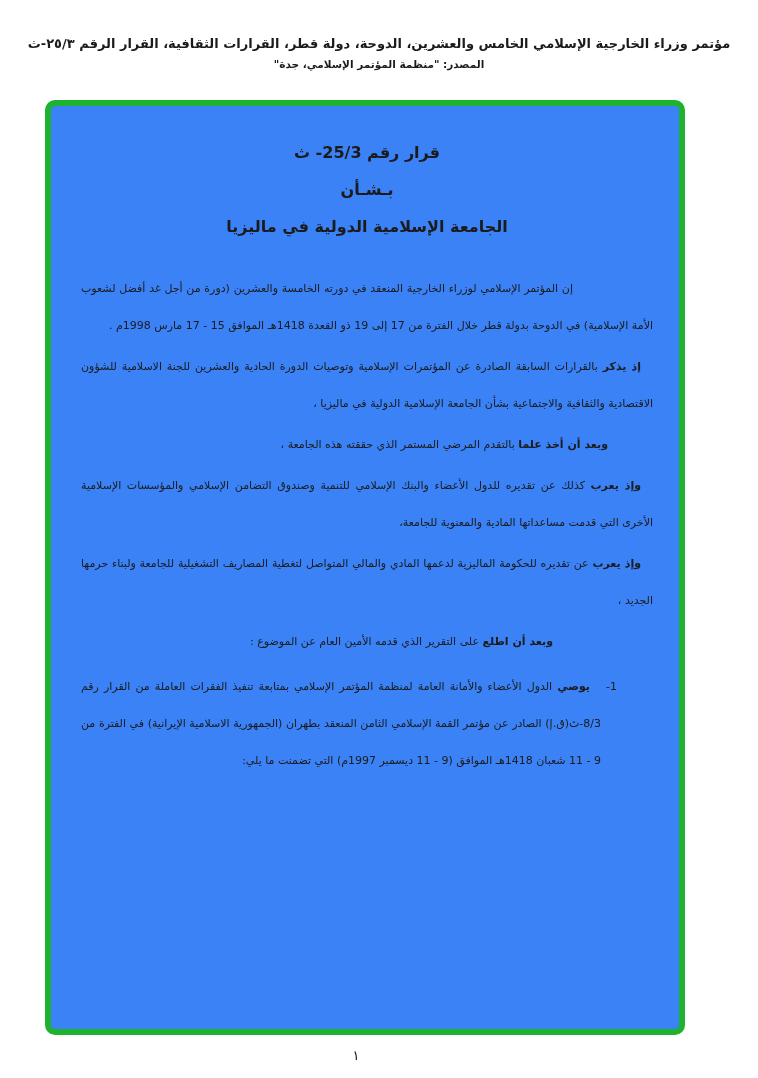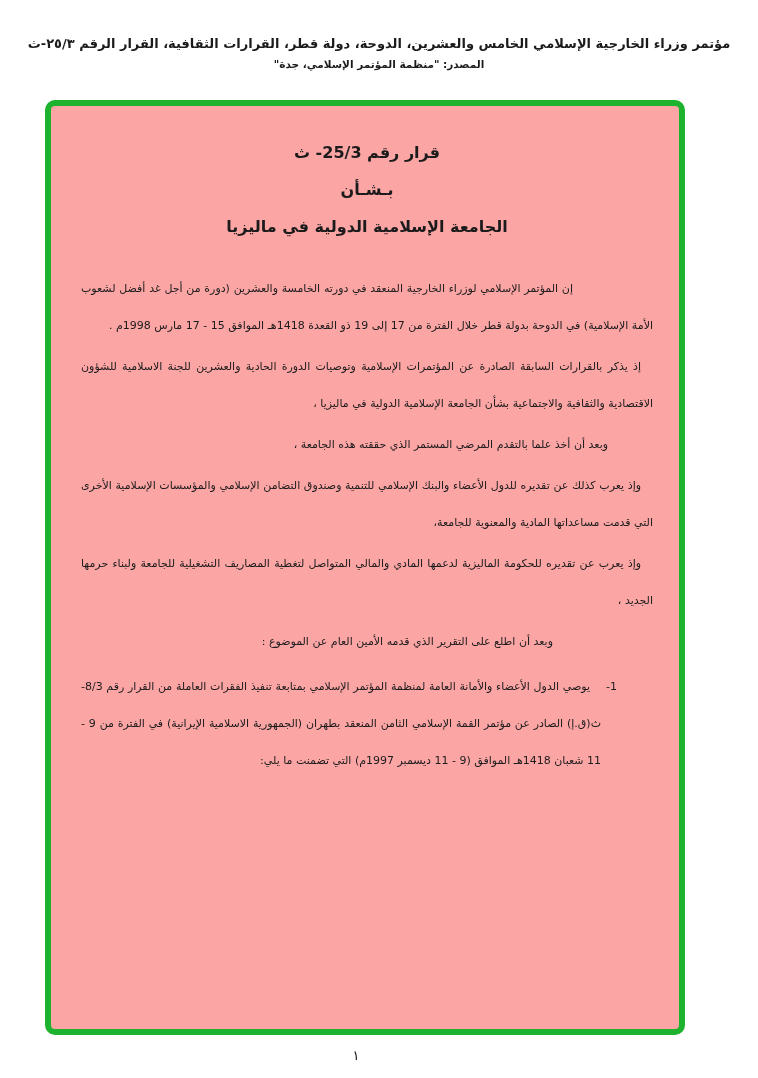--- a/index.html
+++ b/index.html
@@ -35,21 +35,21 @@
   }
   .green-box {
     position: absolute;
     left: 45px;
     top: 100px;
     width: 640px;
     height: 935px;
     box-sizing: border-box;
     border: 6px solid #1eb32e;
     border-radius: 10px;
-    background: #fca5a5;
+    background: #3b82f6;
   }
   .box-content {
     direction: rtl;
     padding: 36px 26px 0 30px;
   }
   .title-block {
     text-align: center;
     font-weight: bold;
     font-size: 16px;
     margin-bottom: 32px;
@@ -61,21 +61,21 @@
   .body-text {
     font-size: 11px;
     line-height: 37px;
     text-align: justify;
   }
   .para { margin: 0 0 4px 0; }
   .indent-sm { text-indent: 12px; }
   .indent-md { text-indent: 45px; }
   .indent-lg { text-indent: 80px; }
   .indent-xl { text-indent: 100px; }
-  .para b, .list-item b { font-weight: normal; }
+  .para b, .list-item b { font-weight: bold; }
   .list-item {
     padding-right: 52px;
     text-indent: -16px;
     margin-top: 8px;
   }
   .list-item .num {
     margin-left: 16px;
   }
   .page-num {
     position: absolute;

